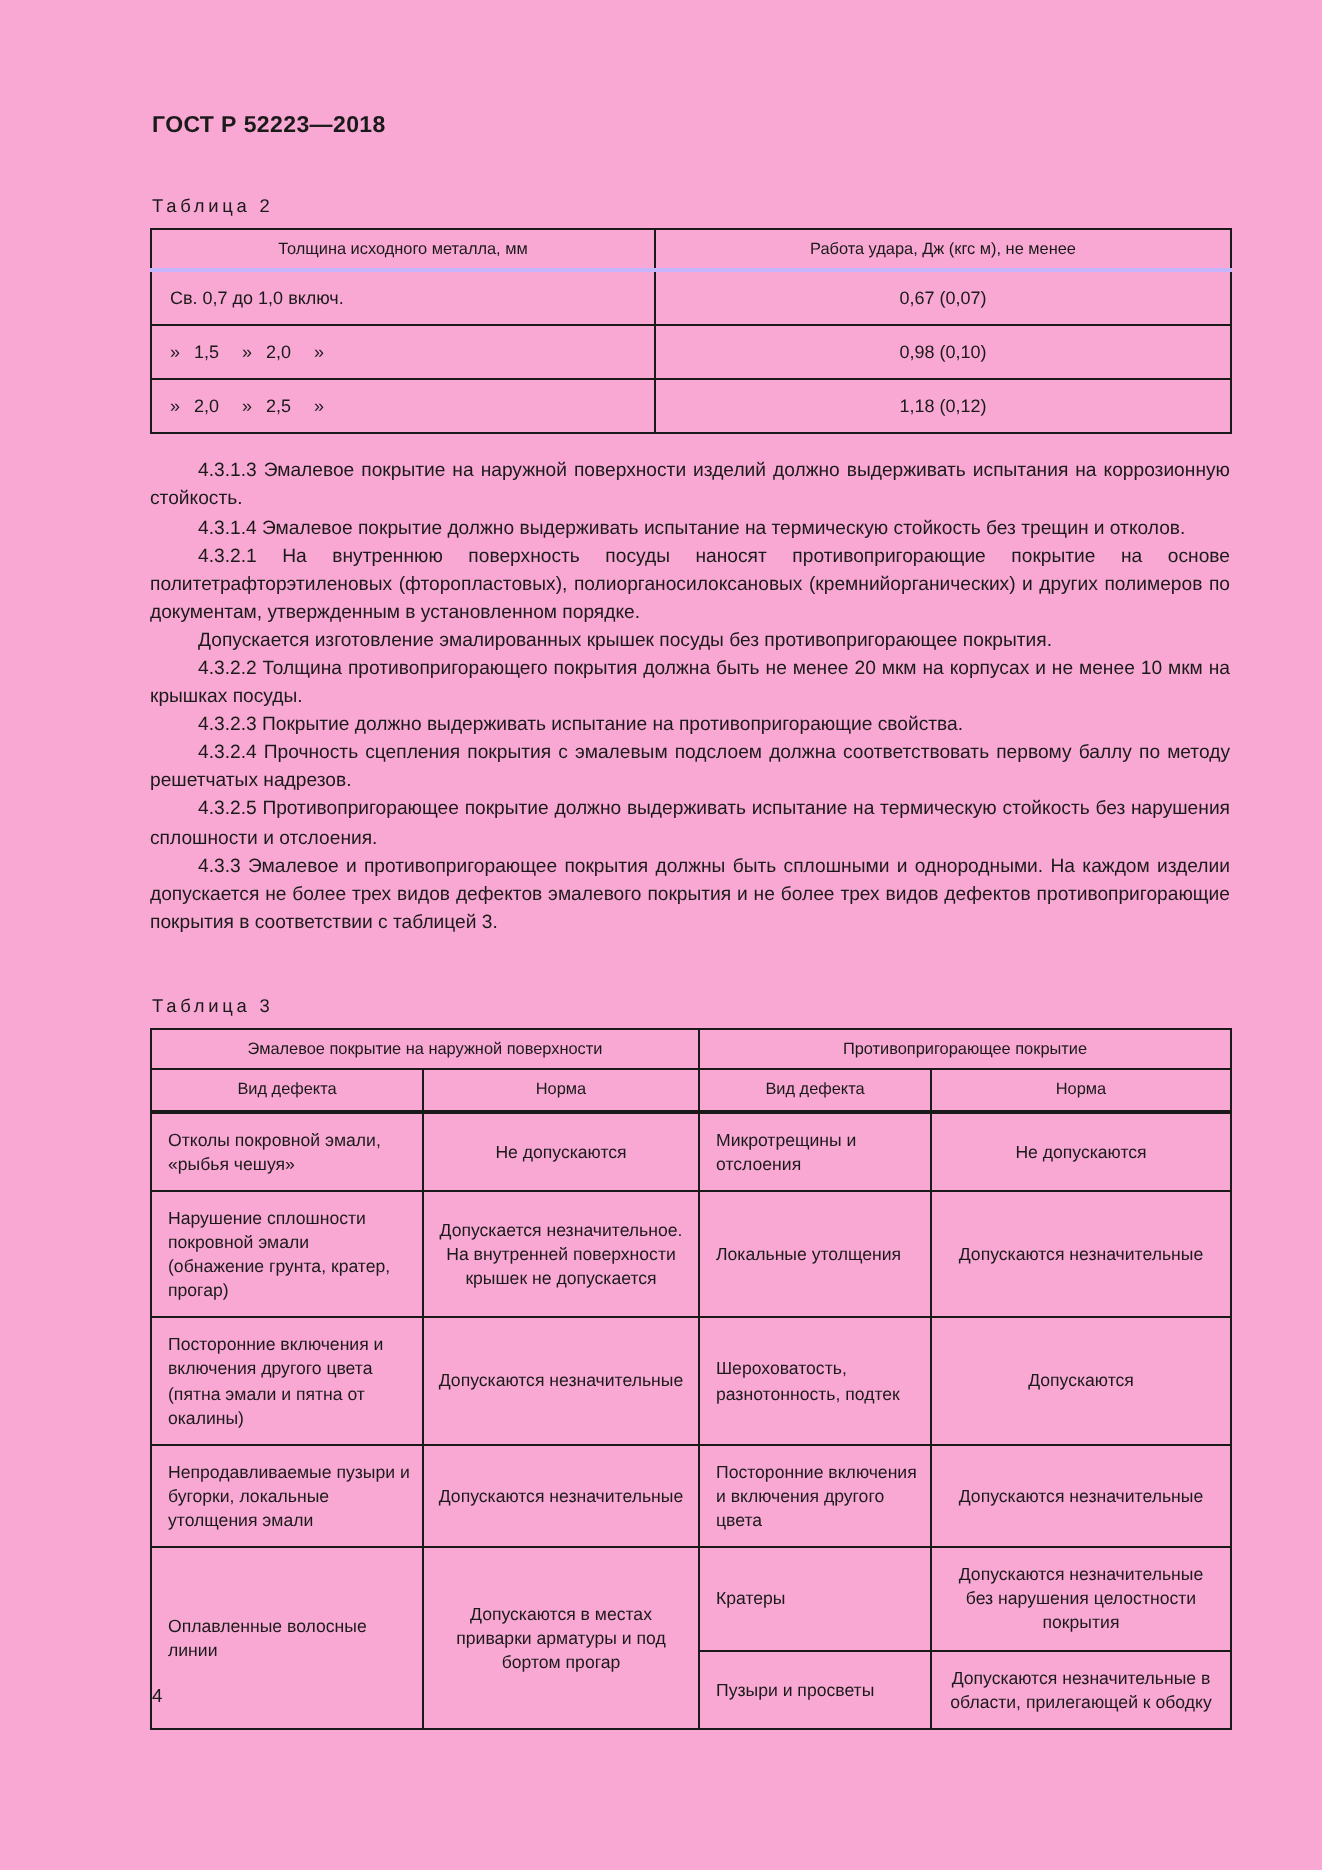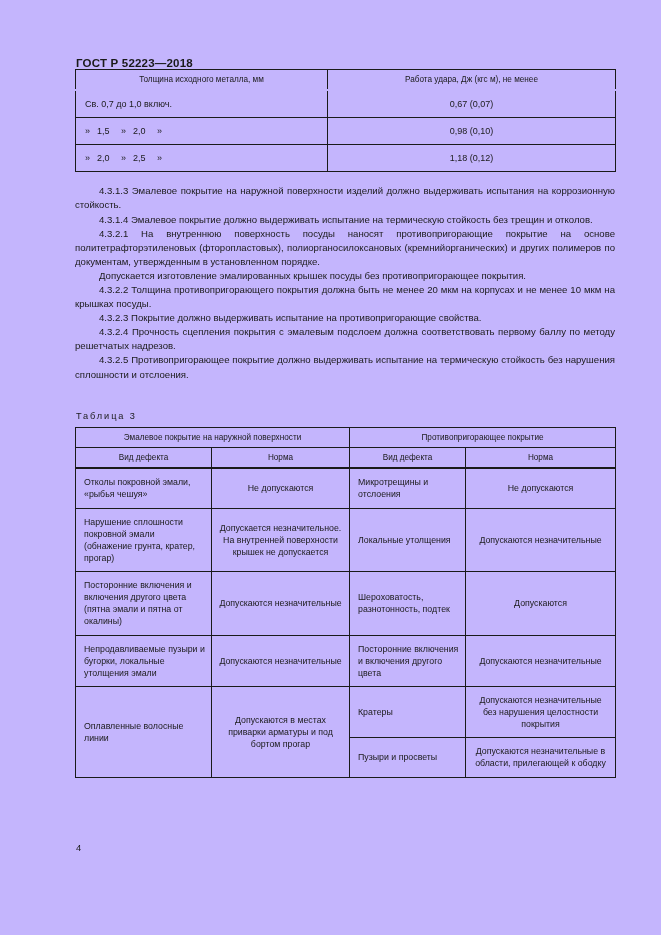--- a/index.html
+++ b/index.html
@@ -10,21 +10,21 @@
   }
   body {
     font-family: "Liberation Sans", sans-serif;
     color: #1a1a1a;
   }
   .page {
     position: relative;
     width: 661px;
     height: 935px;
     margin: 0 auto;
-    background: #c4b5fd;
+    background: #f9a8d4;
     overflow: hidden;
     box-sizing: border-box;
   }
   .content {
     position: absolute;
     left: 75px;
     top: 0;
     width: 540px;
   }
 
@@ -140,20 +140,21 @@
   }
 </style>
 </head>
 <body>
 
 <div class="page">
   <div class="content">
 
     <div class="doc-header">ГОСТ Р 52223—2018</div>
 
+    <div class="table-caption">Таблица 2</div>
 
     <table class="gost t2">
       <colgroup>
           <col style="width:252px">
           <col style="width:288px">
         </colgroup>
       <thead>
         <tr class="head-row">
           <th>Толщина исходного металла, мм</th>
           <th>Работа удара, Дж (кгс м), не менее</th>
@@ -177,20 +178,21 @@
 
     <div class="body-text body-block">
       <p>4.3.1.3 Эмалевое покрытие на наружной поверхности изделий должно выдерживать испытания на коррозионную стойкость.</p>
       <p>4.3.1.4 Эмалевое покрытие должно выдерживать испытание на термическую стойкость без трещин и отколов.</p>
       <p>4.3.2.1 На внутреннюю поверхность посуды наносят противопригорающие покрытие на основе политетрафторэтиленовых (фторопластовых), полиорганосилоксановых (кремнийорганических) и других полимеров по документам, утвержденным в установленном порядке.</p>
       <p>Допускается изготовление эмалированных крышек посуды без противопригорающее покрытия.</p>
       <p>4.3.2.2 Толщина противопригорающего покрытия должна быть не менее 20 мкм на корпусах и не менее 10 мкм на крышках посуды.</p>
       <p>4.3.2.3 Покрытие должно выдерживать испытание на противопригорающие свойства.</p>
       <p>4.3.2.4 Прочность сцепления покрытия с эмалевым подслоем должна соответствовать первому баллу по методу решетчатых надрезов.</p>
       <p>4.3.2.5 Противопригорающее покрытие должно выдерживать испытание на термическую стойкость без нарушения сплошности и отслоения.</p>
+      <p>4.3.3 Эмалевое и противопригорающее покрытия должны быть сплошными и однородными. На каждом изделии допускается не более трех видов дефектов эмалевого покрытия и не более трех видов дефектов противопригорающие покрытия в соответствии с таблицей 3.</p>
     </div>
 
     <div class="table-caption">Таблица 3</div>
 
     <table class="gost t3">
       <colgroup>
         <col style="width:136px">
           <col style="width:138px">
         <col style="width:116px">
           <col style="width:150px">

